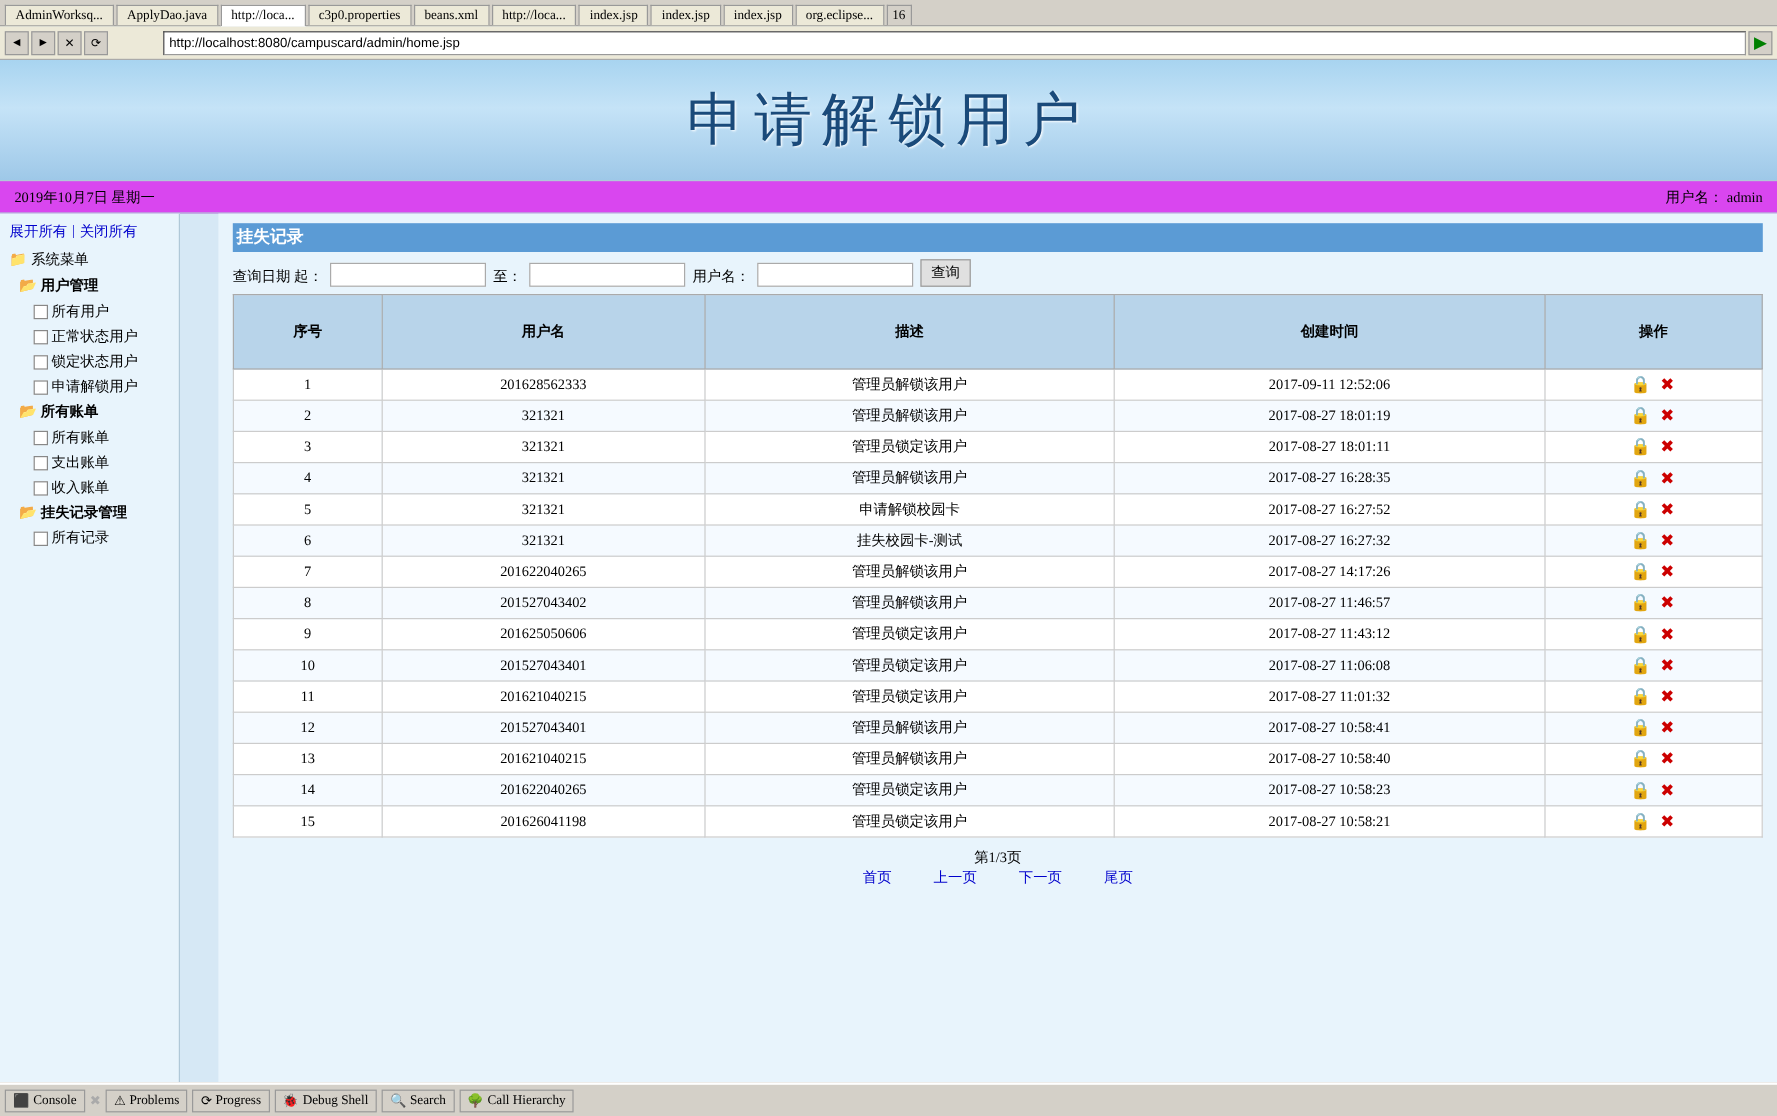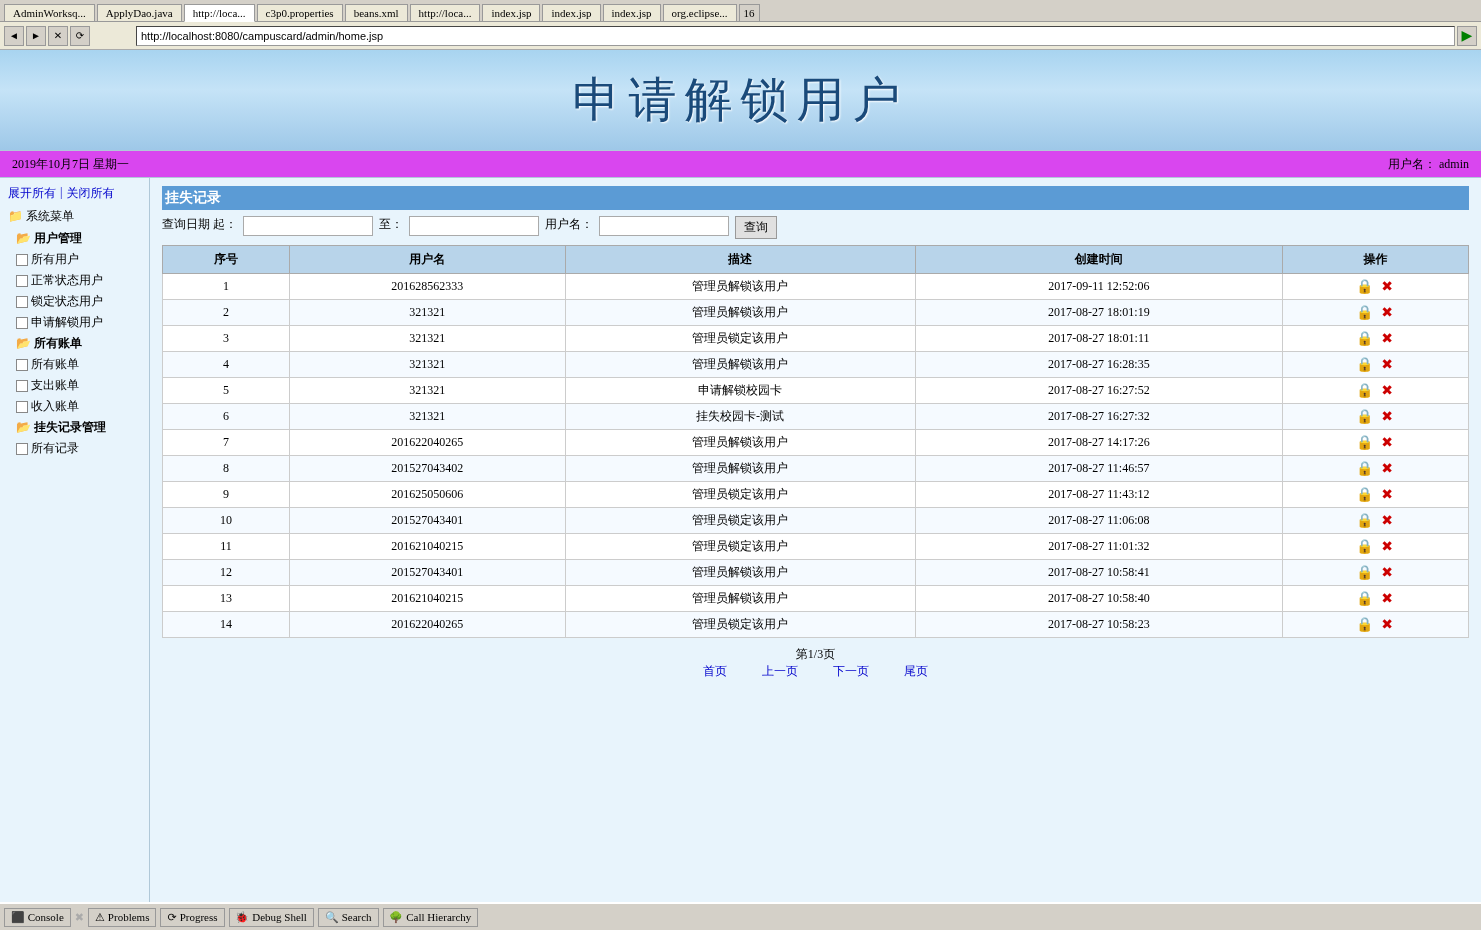--- a/index.html
+++ b/index.html
@@ -17,43 +17,43 @@
     .go-btn { background: #d4d0c8; border: 1px solid #999; width: 20px; height: 20px; font-size: 14px; cursor: pointer; display: flex; align-items: center; justify-content: center; color: green; }
 
     
     .page-header { background: linear-gradient(180deg, #a8d4f0 0%, #c5e3f7 40%, #9ec8e8 100%); height: 100px; display: flex; align-items: center; justify-content: center; }
     .page-header-title { font-size: 48px; color: #1a4a7a; font-family: "楷体", KaiTi, serif; letter-spacing: 8px; text-shadow: 1px 1px 2px #fff; }
 
     
     .status-bar { background: #d946ef; border-top: 1px solid #b0c8d8; border-bottom: 1px solid #b0c8d8; height: 28px; display: flex; align-items: center; padding: 0 12px; justify-content: space-between; font-size: 12px; }
 
     
-    .main-layout { display: flex; min-height: calc(930px - 190px); }
+    .main-layout { display: flex; min-height: calc(930px - 190px); gap: 32px; }
 
     
     .sidebar { width: 150px; background: #e8f4fc; border-right: 1px solid #b0c8d8; padding: 4px 0; flex-shrink: 0; }
     .sidebar-expand-row { padding: 3px 8px; font-size: 12px; color: #0000cc; display: flex; gap: 4px; }
     .sidebar-expand-row a { color: #0000cc; text-decoration: none; cursor: pointer; }
     .sidebar-section-title { padding: 3px 8px; display: flex; align-items: center; gap: 3px; font-size: 12px; cursor: pointer; }
-    .tree-item { padding: 2px 8px 2px 16px; display: flex; align-items: center; gap: 3px; font-size: 12px; cursor: pointer; }
+    .tree-item { padding: 2px 8px 2px 28px; display: flex; align-items: center; gap: 3px; font-size: 12px; cursor: pointer; }
     .tree-item .cb { width: 12px; height: 12px; border: 1px solid #888; background: #fff; display: inline-block; flex-shrink: 0; }
     .tree-group { padding: 2px 8px 2px 16px; display: flex; align-items: center; gap: 3px; font-size: 12px; cursor: pointer; font-weight: bold; }
 
     
     .content-area { flex: 1; padding: 8px 12px; background: #e8f4fc; }
 
     
     .section-title { background: #5b9bd5; color: #fff; text-align: left; padding: 3px; font-size: 14px; font-weight: bold; margin-bottom: 6px; }
-    .search-bar { display: flex; align-items: flex-start; gap: 6px; margin-bottom: 6px; font-size: 12px; }
+    .search-bar { display: flex; align-items: flex-end; gap: 6px; margin-bottom: 6px; font-size: 12px; }
     .search-bar input { height: 20px; border: 1px solid #aaa; padding: 0 4px; font-size: 12px; width: 130px; }
     .search-bar label { font-size: 12px; }
     .search-btn { background: #e0e0e0; border: 1px solid #999; padding: 2px 8px; font-size: 12px; cursor: pointer; }
 
     .data-table { width: 100%; border-collapse: collapse; font-size: 12px; }
-    .data-table th { background: #b8d4ea; border: 1px solid #aaa; padding: 5px 8px; text-align: center; font-weight: bold; }
+    .data-table th { background: #b8d4ea; border: 1px solid #aaa; padding: 22px 8px; text-align: center; font-weight: bold; }
     .data-table td { border: 1px solid #ccc; padding: 4px 8px; text-align: center; background: #fff; }
     .data-table tr:nth-child(even) td { background: #f5faff; }
 
     .action-icon { display: inline-block; width: 16px; height: 16px; cursor: pointer; margin: 0 2px; }
     .icon-lock { color: #666; font-size: 14px; }
     .icon-del { color: #cc0000; font-size: 14px; }
 
     
     .pagination { text-align: center; padding: 8px; font-size: 12px; }
     .pagination a { color: #0000cc; text-decoration: none; cursor: pointer; margin: 0 16px; }
@@ -321,20 +321,30 @@
           <tr>
     <td>14</td>
     <td>201622040265</td>
     <td>管理员锁定该用户</td>
     <td>2017-08-27 10:58:23</td>
     <td>
       <span class="action-icon icon-lock" title="解锁/锁定">🔒</span>
       <span class="action-icon icon-del" title="删除">✖</span>
     </td>
   </tr>
+          <tr>
+    <td>15</td>
+    <td>201626041198</td>
+    <td>管理员锁定该用户</td>
+    <td>2017-08-27 10:58:21</td>
+    <td>
+      <span class="action-icon icon-lock" title="解锁/锁定">🔒</span>
+      <span class="action-icon icon-del" title="删除">✖</span>
+    </td>
+  </tr>
         </tbody>
     </table>
 
     <div class="pagination">
       <div>第1/3页</div>
       <a>首页</a>
       <a>上一页</a>
       <a>下一页</a>
       <a>尾页</a>
     </div>

